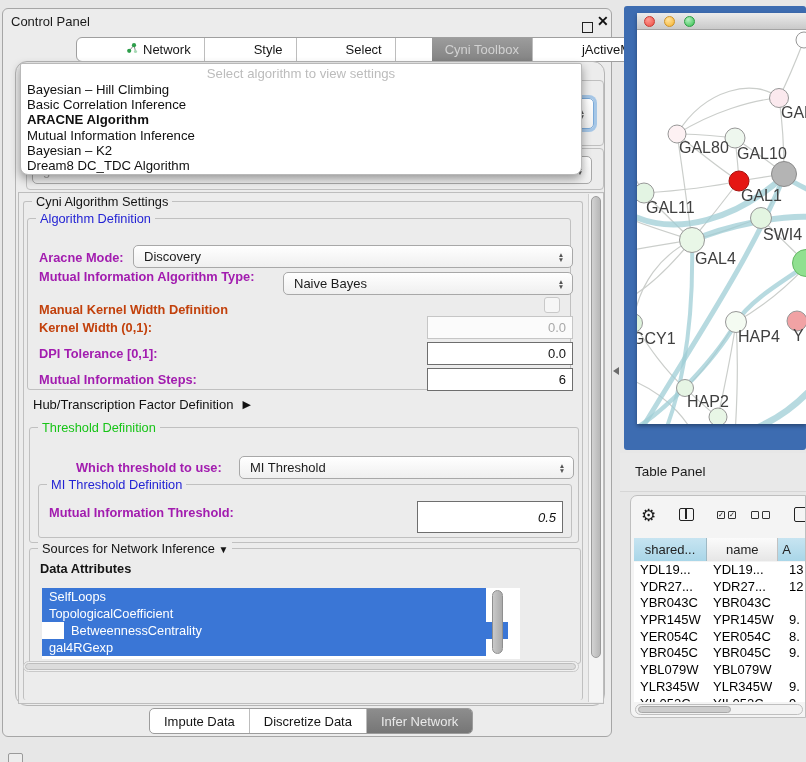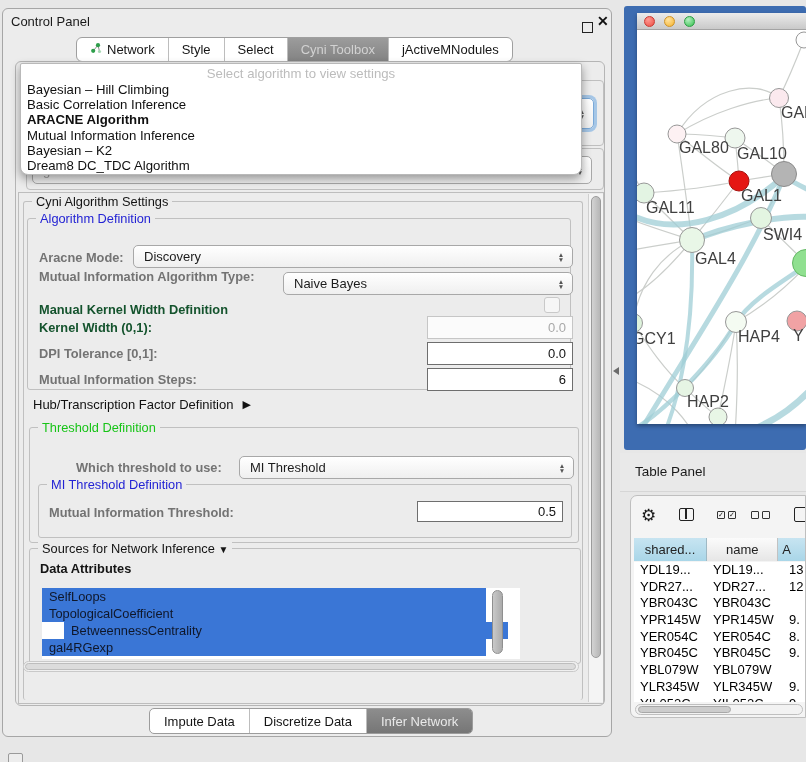--- a/index.html
+++ b/index.html
@@ -10,27 +10,27 @@
   #control-panel{position:absolute;left:2px;top:8px;width:610px;height:729px;background:#ececec;
     border:1px solid #a6a6a6;border-radius:6px;box-sizing:border-box;}
   #cp-title{position:absolute;left:8px;top:5px;font-size:13px;color:#1a1a1a;}
   #cp-float{position:absolute;left:579px;top:13px;width:9px;height:9px;border:1.5px solid #222;background:#ececec;}
   #cp-close{position:absolute;left:594px;top:4px;font-size:14px;font-weight:bold;color:#111;}
 
   
   #top-tabs{position:absolute;left:73px;top:28px;height:23px;display:flex;background:#fff;
     border:1px solid #9f9f9f;border-radius:6px;overflow:hidden;}
   #top-tabs .tab{display:flex;align-items:center;gap:5px;padding:0 13px;font-size:13px;color:#161616;
-    border-right:1px solid #bdbdbd;white-space:nowrap;}
+    border-right:1px solid #bdbdbd;white-space:nowrap;margin-left:36px;}
   #top-tabs .tab:last-child{border-right:none;}
   #top-tabs .tab.sel{background:linear-gradient(#9c9c9c,#838383);color:#d2d2d2;}
 
   
   #cp-content{position:absolute;left:12px;top:52px;width:590px;height:645px;background:#ececec;
-    border:1px solid #b5b5b5;border-radius:6px;box-sizing:border-box;}
+    border:1px solid #b5b5b5;border-radius:12px;box-sizing:border-box;}
 
   
   .bgrp{position:absolute;border:1px solid #bfbfbf;border-radius:4px;z-index:1;}
   #grp-inference{left:10px;top:18px;width:576px;height:64px;}
   #grp-datatable{left:10px;top:86px;width:576px;height:40px;}
 
   
   .combo{position:absolute;background:linear-gradient(#ffffff,#efefef);border:1px solid #a8a8a8;
     border-radius:5px;display:flex;align-items:center;font-size:13px;color:#1c1c1c;box-sizing:border-box;z-index:5;}
   .combo .cv{padding-left:10px;flex:1;white-space:nowrap;overflow:hidden;}
@@ -56,22 +56,22 @@
 
   .grp{position:absolute;border:1px solid #c0c0c0;border-radius:3px;}
   .grp>.gt{position:absolute;top:-8px;left:8px;background:#ececec;padding:0 4px;font-size:12.8px;
     color:#141414;white-space:nowrap;}
   .grp>.gt.blue{color:#2323d4;}
   .grp>.gt.green{color:#17c417;}
 
   #cyni-group{left:4px;top:8px;width:558px;height:498px;border-bottom:none;}
   #algdef-group{left:8px;top:25px;width:542px;height:170px;}
 
-  .lbl{position:absolute;font-size:12.8px;font-weight:bold;color:#737373;white-space:nowrap;}
-  .lbl.dis{color:#14532d;}
+  .lbl{position:absolute;font-size:12.8px;font-weight:bold;color:#a21caf;white-space:nowrap;}
+  .lbl.dis{color:#c2410c;}
   .plain{font-weight:normal;}
 
   .fld{position:absolute;border:1px solid #6e6e6e;background:#fff;font-size:13px;text-align:right;
     padding:4px 6px;color:#111;box-sizing:border-box;font-family:"Liberation Sans",sans-serif;outline:none;}
   .fld.dis{border-color:#c6c6c6;background:#fbfbfb;color:#a9a9a9;}
 
   #mk-check{position:absolute;left:525px;top:104px;width:14px;height:14px;border:1px solid #c9c9c9;
     border-radius:3px;background:#f6f6f6;}
 
   #hub-row{position:absolute;left:14px;top:204px;display:flex;align-items:center;gap:9px;
@@ -81,21 +81,21 @@
   #threshold-group{left:10px;top:234px;width:548px;height:114px;}
   #mi-group{position:absolute;left:8px;top:56px;width:532px;height:52px;border:1px solid #c0c0c0;border-radius:3px;}
   #mi-group>.gt{position:absolute;top:-8px;left:8px;background:#ececec;padding:0 4px;font-size:12.8px;color:#2323d4;}
 
   #sources-group{left:10px;top:355px;width:550px;height:114px;}
   #sources-title{position:absolute;top:-8px;left:8px;background:#ececec;padding:0 4px;font-size:12.8px;
     color:#141414;white-space:nowrap;}
   #sources-title .tri{font-size:10px;}
   #attr-label{position:absolute;left:10px;top:12px;font-size:12.8px;font-weight:bold;color:#141414;}
   #attr-list{position:absolute;left:12px;top:39px;width:478px;height:71px;background:#fff;overflow:hidden;}
-  .attr-row{width:444px;height:17px;line-height:17px;color:#0f172a;font-size:12.8px;padding-left:7px;
+  .attr-row{width:444px;height:17px;line-height:17px;color:#ffffff;font-size:12.8px;padding-left:7px;
     box-sizing:border-box;white-space:nowrap;}
   #attr-vscroll{position:absolute;left:450px;top:2px;width:11px;height:66px;}
   #attr-vthumb{width:11px;height:64px;background:linear-gradient(90deg,#c9c9c9,#ababab);
     border:1px solid #8f8f8f;border-radius:6px;box-sizing:border-box;}
 
   #sp-vscroll{position:absolute;left:569px;top:1px;width:15px;height:508px;background:#f4f4f4;
     border-left:1px solid #cfcfcf;}
   #sp-vthumb{position:absolute;left:2px;top:2px;width:10px;height:462px;
     background:linear-gradient(90deg,#d3d3d3,#b6b6b6);border:1px solid #9b9b9b;border-radius:6px;box-sizing:border-box;}
   #sp-hscroll{position:absolute;left:4px;top:468px;width:556px;height:11px;background:#f0f0f0;
@@ -277,21 +277,21 @@
 
         <span class="lbl" style="left:46px;top:32px;">Which threshold to use:</span>
         <div class="combo" style="left:209px;top:28px;width:335px;height:23px;">
           <span class="cv">MI Threshold</span>
           <span class="arr"></span>
         </div>
 
         <div id="mi-group">
           <span class="gt">MI Threshold Definition</span>
           <span class="lbl" style="left:10px;top:20px;">Mutual Information Threshold:</span>
-          <input class="fld" style="left: 378px; top: 16px; width: 146px; height: 21px;" readonly="" value="0.5">
+          <input class="fld" style="left: 378px; top: 16px; width: 146px; height: 32px; font-style: italic;" readonly="" value="0.5">
         </div>
       </div>
 
       <div id="sources-group" class="grp">
         <span id="sources-title">
           <span>Sources for Network Inference</span>
           <span class="tri">▼</span>
         </span>
         <span id="attr-label">Data Attributes</span>
         <div id="attr-list">

